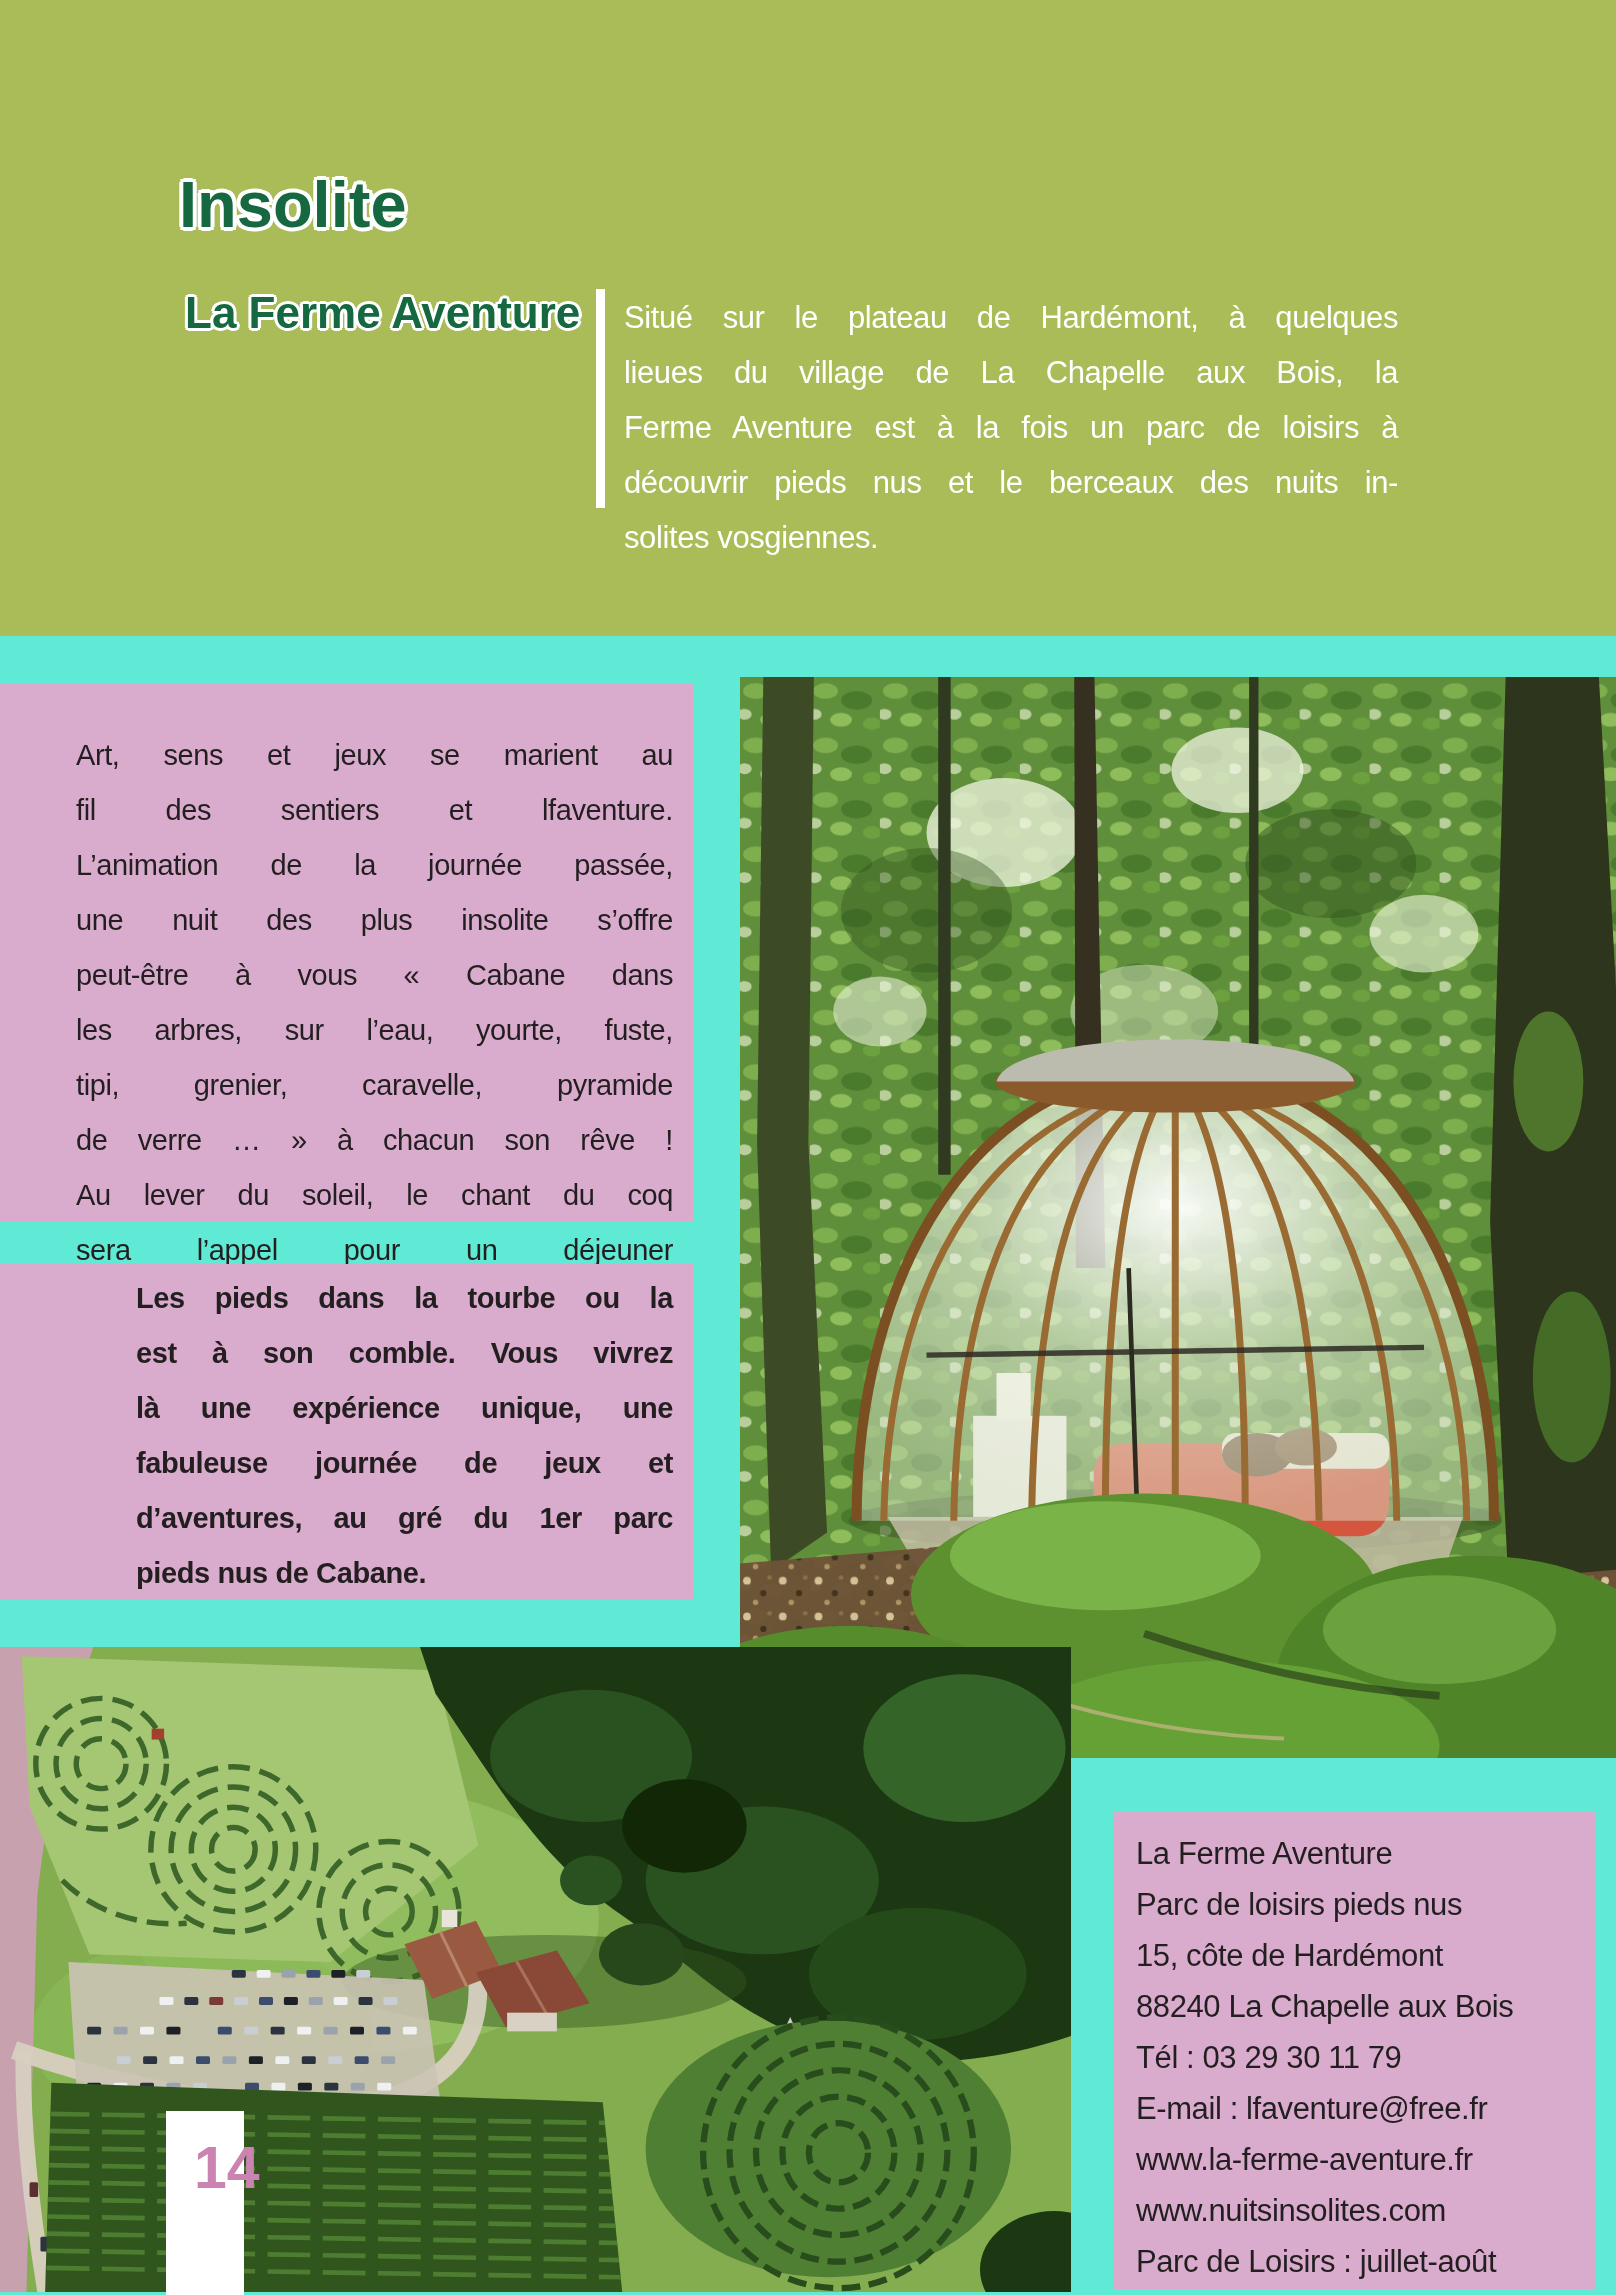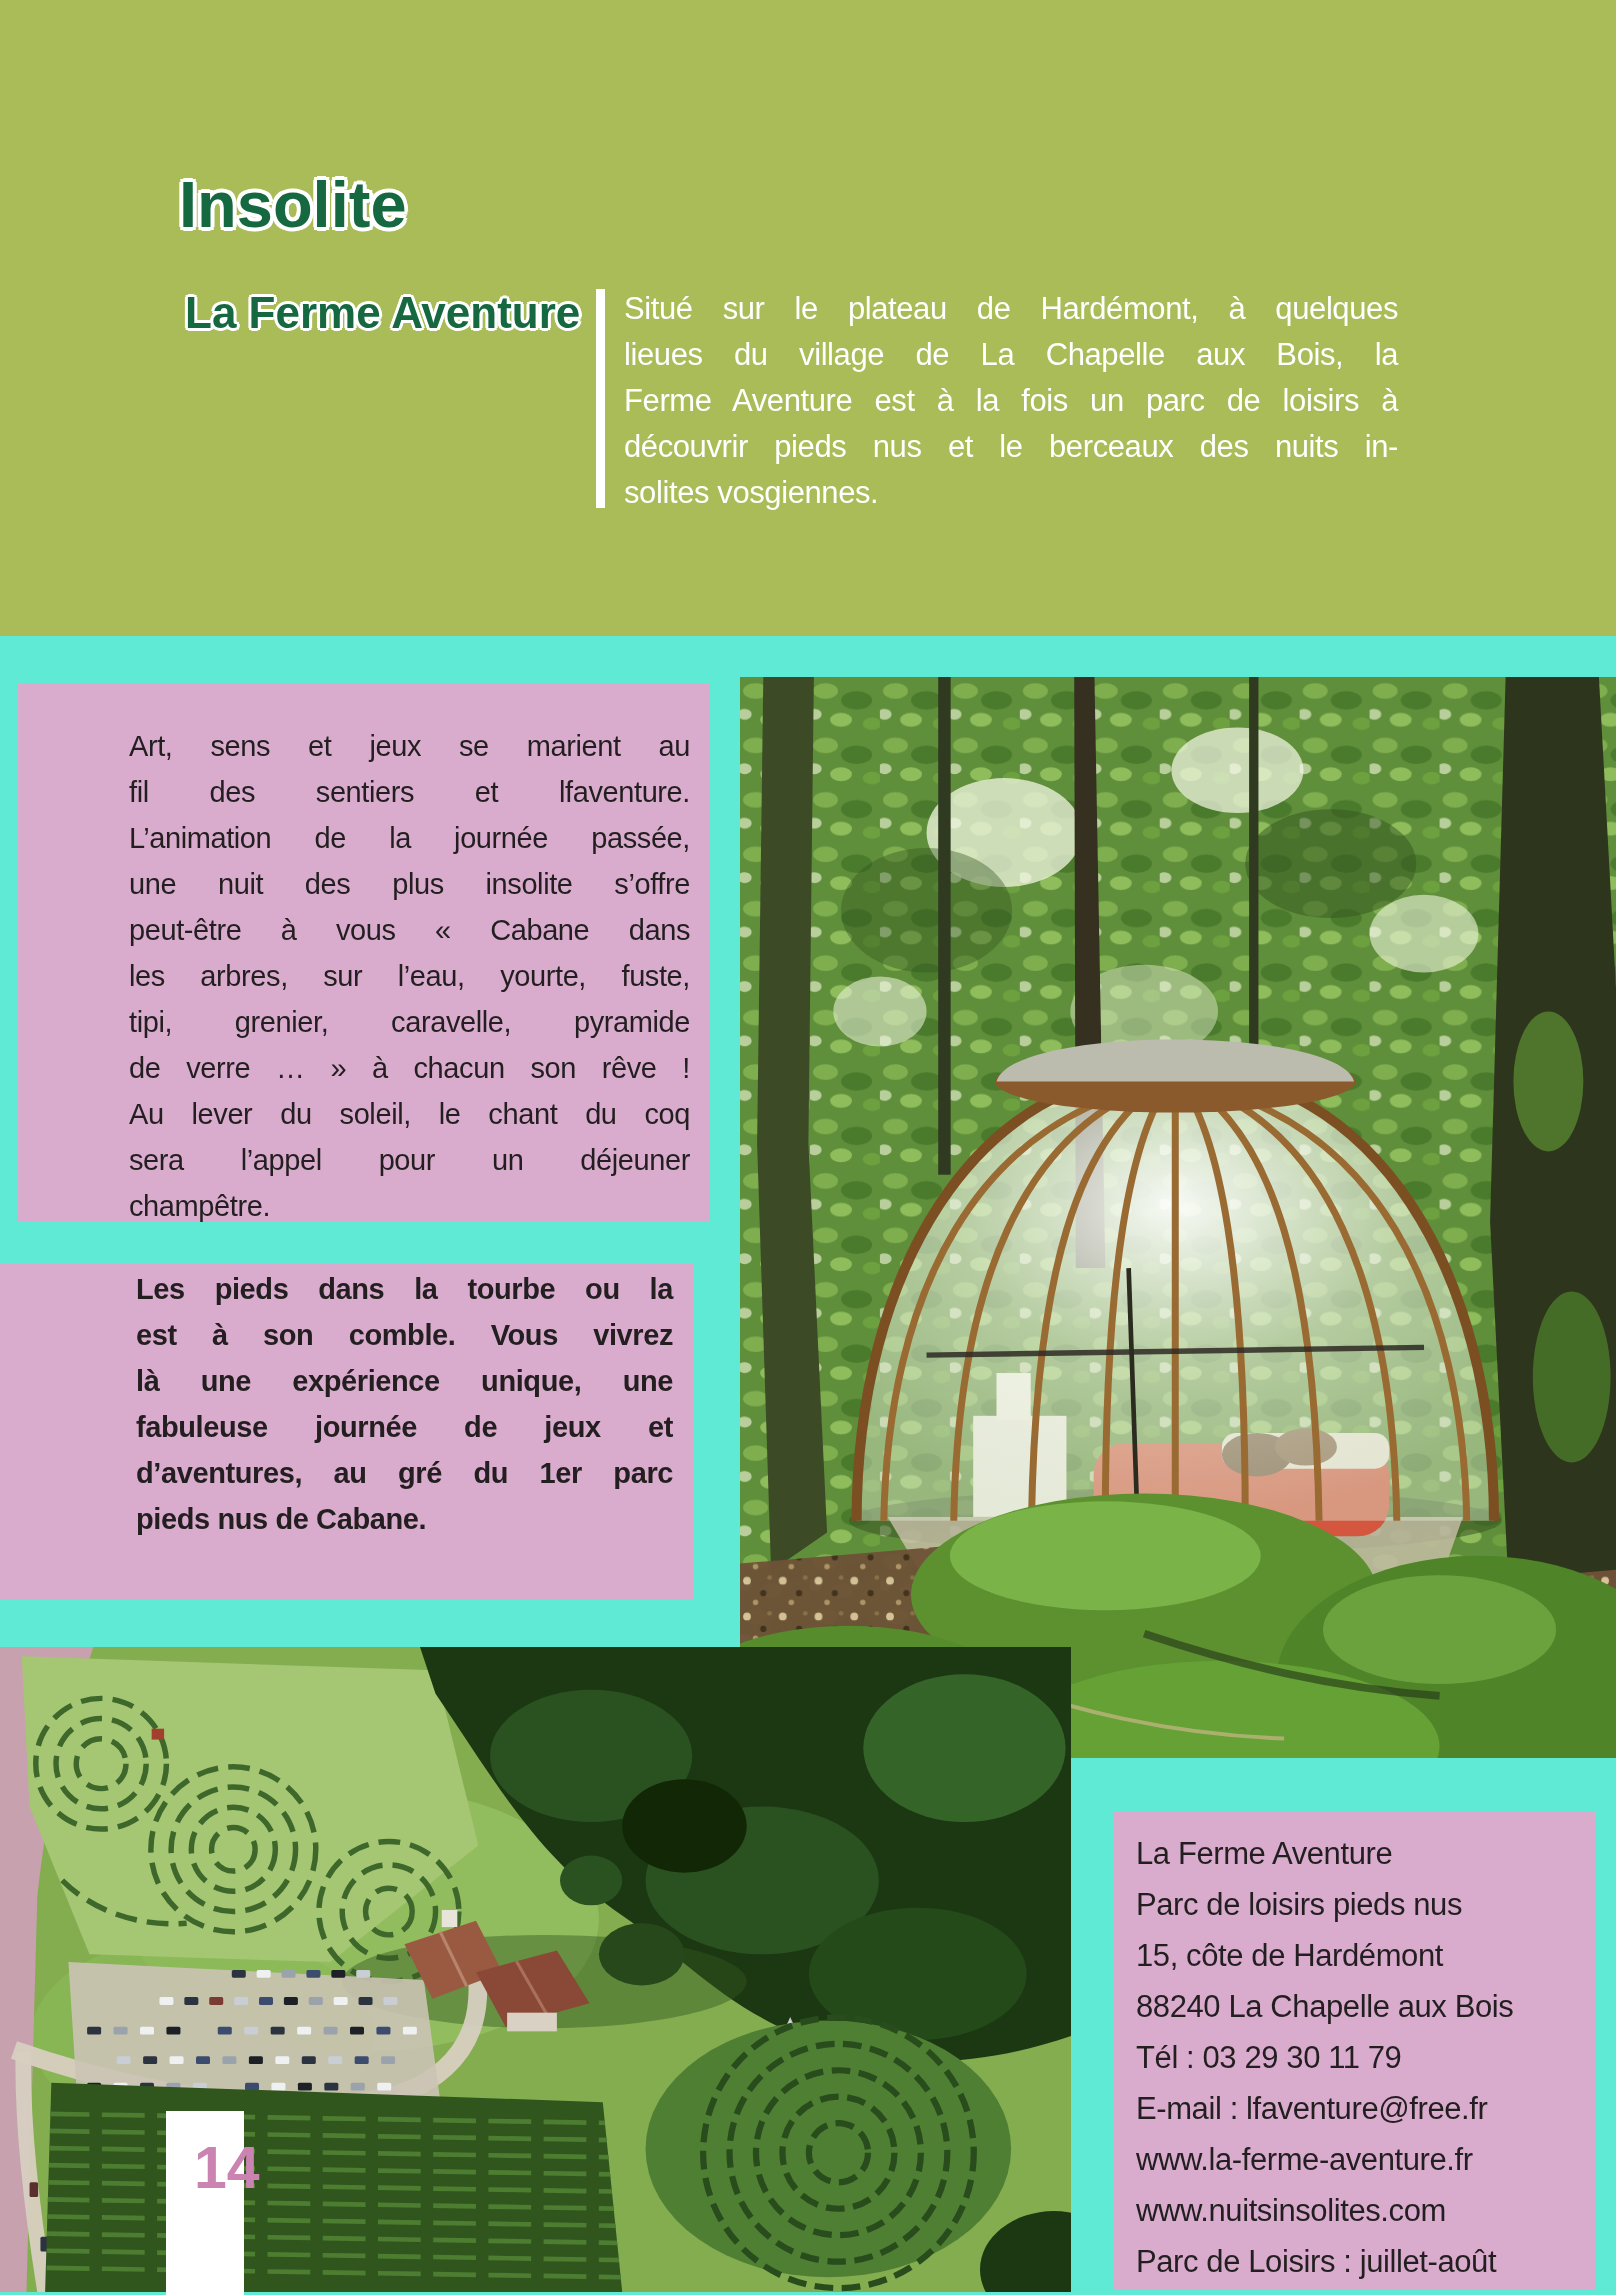--- a/index.html
+++ b/index.html
@@ -12,26 +12,26 @@
         text-shadow:-3.9px 0 0 #fff,3.9px 0 0 #fff,0 -3.9px 0 #fff,0 3.9px 0 #fff,
                     -3.1px -3.1px 0 #fff,3.1px 3.1px 0 #fff,-3.1px 3.1px 0 #fff,3.1px -3.1px 0 #fff;}
   .article-title{position:absolute;left:185px;top:289px;margin:0;font-size:44px;line-height:47px;
         font-weight:bold;color:var(--dark-green,#15683f);
         text-shadow:-3.1px 0 0 #fff,3.1px 0 0 #fff,0 -3.1px 0 #fff,0 3.1px 0 #fff,
                     -2.3px -2.3px 0 #fff,2.3px 2.3px 0 #fff,-2.3px 2.3px 0 #fff,2.3px -2.3px 0 #fff;}
   .vbar{position:absolute;left:596px;top:289px;width:8.6px;height:219px;background:#ffffff;}
   .intro{position:absolute;left:624px;top:286px;width:774px;font-size:31px;line-height:46px;
         color:#ffffff;letter-spacing:-0.4px;}
   
-  .jlines div{text-align:justify;text-align-last:justify;white-space:normal;}
+  .jlines div{text-align:justify;text-align-last:justify;white-space:normal;margin-top:9px;}
   .jlines div:last-child{text-align-last:left;}
   
   .pinkblock{position:absolute;background:var(--pink,#d9accd);box-sizing:border-box;
         font-size:29px;line-height:46px;letter-spacing:-0.4px;color:var(--text,#231f20);}
-  .p1{left:17px;top:684px;width:693px;height:537px;padding:39px 20px 0 112px;}
+  .p1{left:0;top:684px;width:693px;height:537px;padding:39px 20px 0 76px;}
   .p2{left:0;top:1264px;width:693px;height:335px;padding:2px 20px 0 136px;font-weight:bold;}
   
   .photo{position:absolute;margin:0;padding:0;}
   .photo svg{display:block;width:100%;height:100%;}
   .dome-photo{left:740px;top:677px;width:876px;height:1081px;}
   .aerial-photo{left:0;top:1647px;width:1071px;height:645px;}
   
   .contact{position:absolute;left:1114px;top:1812px;width:482px;height:477px;box-sizing:border-box;
         background:var(--pink,#d9accd);padding:15.6px 15.6px 0 22px;
         font-size:31px;line-height:51px;letter-spacing:-0.4px;color:var(--text,#231f20);}

